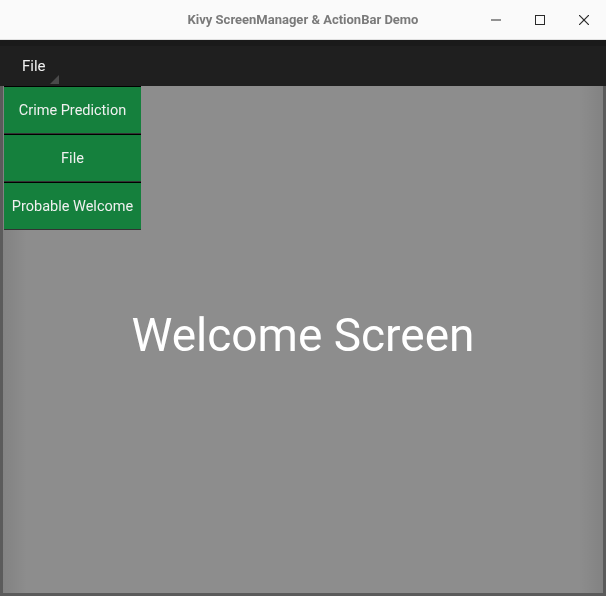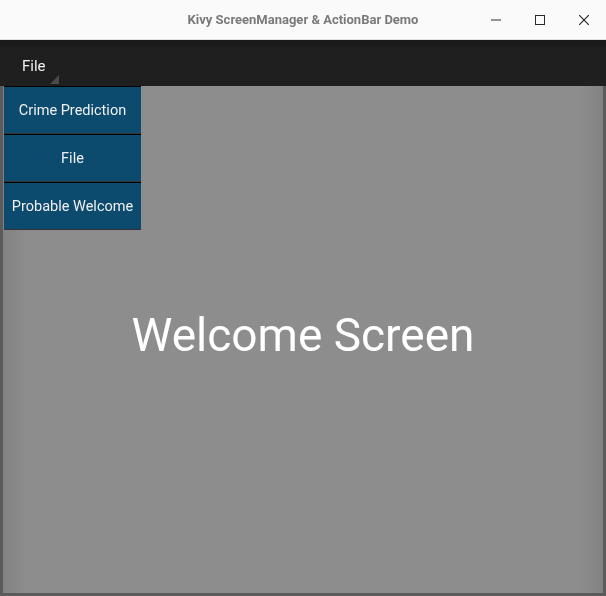--- a/index.html
+++ b/index.html
@@ -84,21 +84,21 @@
       border-bottom: 9px solid #4a4a4a;
       margin-left: 4px;
       align-self: flex-end;
       margin-bottom: 2px;
     }
     .dropdown {
       position: absolute;
       left: 4px;
       top: 86px;
       width: 137px;
-      background: #0c4a6e;
+      background: #15803d;
       display: flex;
       flex-direction: column;
       z-index: 10;
     }
     .dropdown-item {
       height: 48px;
       display: flex;
       align-items: center;
       justify-content: center;
       color: #f0f0f0;

